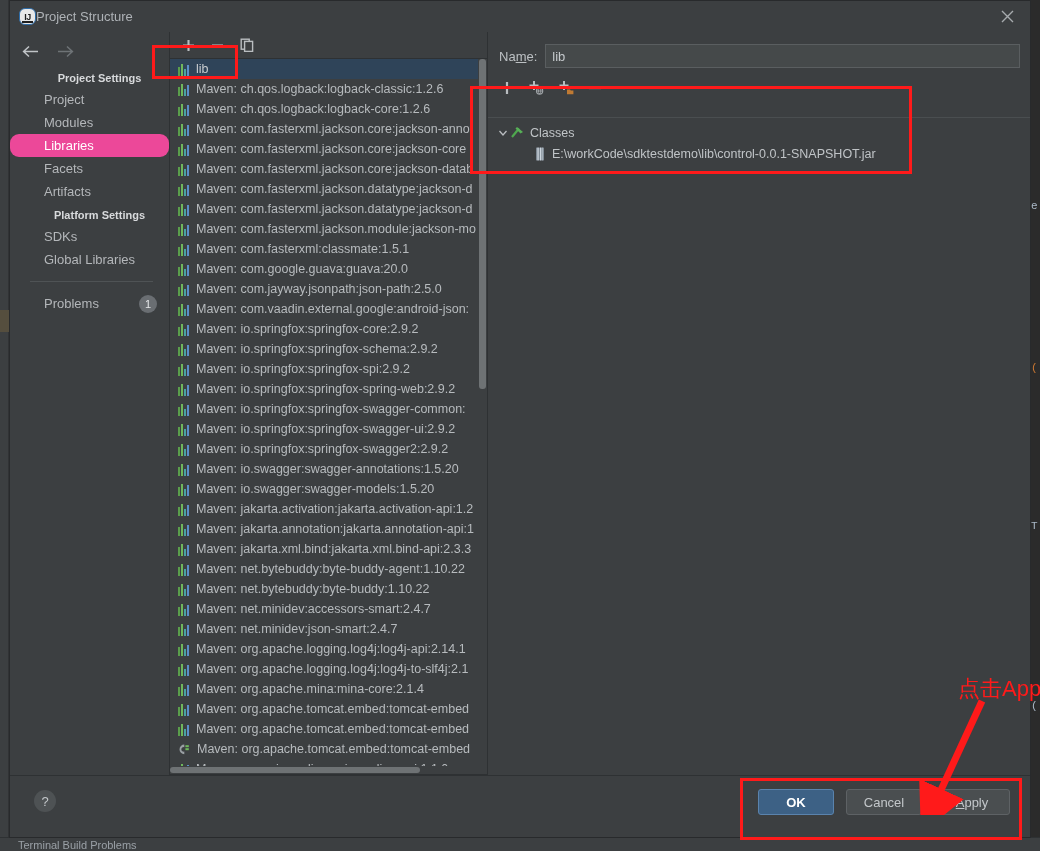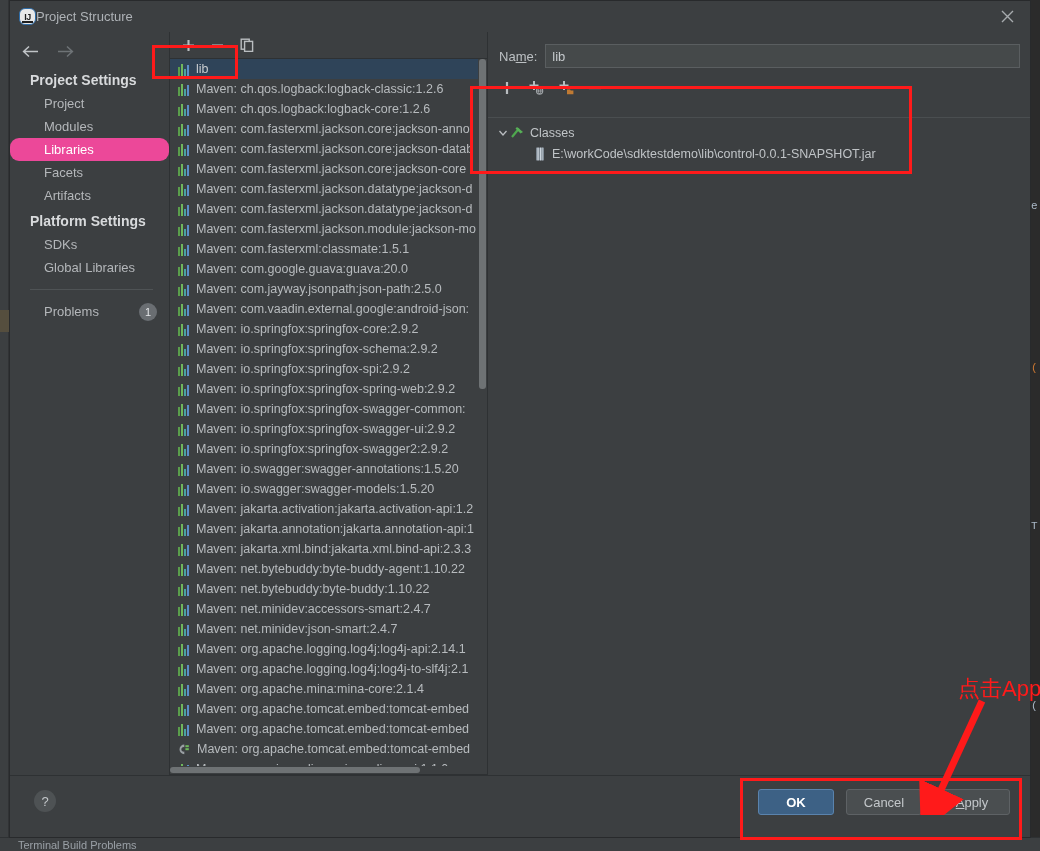--- a/index.html
+++ b/index.html
@@ -112,22 +112,23 @@
   }
   #nav-arrows {
     height: 30px;
     display: flex; align-items: center;
     padding-left: 12px; gap: 18px;
   }
   .nav-arrow { cursor: default; }
   .nav-arrow svg { display: block; }
 
   .nav-group-title {
-    font-size: 14px; font-weight: bold; color: #d8dadc;
+    font-size: 11px; font-weight: bold; color: #d8dadc;
     padding: 6px 0 4px 20px;
+    text-align: center;
   }
   .nav-item {
     font-size: 13px; color: #b4b7ba;
     height: 23px; line-height: 23px;
     padding-left: 34px;
     cursor: default; white-space: nowrap;
   }
   .nav-item.selected {
     background: #ec4899;
     color: #ffffff;
@@ -473,30 +474,30 @@
               </span>
               <span class="lib-label">Maven: com.fasterxml.jackson.core:jackson-annot</span>
             </div>
             <div class="lib-row">
               <span class="lib-icon">
                 <i class="g1"></i>
                 <i class="g2"></i>
                 <i class="g3"></i>
                 <i class="g4"></i>
               </span>
+              <span class="lib-label">Maven: com.fasterxml.jackson.core:jackson-core</span>
+            </div>
+            <div class="lib-row">
+              <span class="lib-icon">
+                <i class="g1"></i>
+                <i class="g2"></i>
+                <i class="g3"></i>
+                <i class="g4"></i>
+              </span>
               <span class="lib-label">Maven: com.fasterxml.jackson.core:jackson-datab</span>
-            </div>
-            <div class="lib-row">
-              <span class="lib-icon">
-                <i class="g1"></i>
-                <i class="g2"></i>
-                <i class="g3"></i>
-                <i class="g4"></i>
-              </span>
-              <span class="lib-label">Maven: com.fasterxml.jackson.core:jackson-core</span>
             </div>
             <div class="lib-row">
               <span class="lib-icon">
                 <i class="g1"></i>
                 <i class="g2"></i>
                 <i class="g3"></i>
                 <i class="g4"></i>
               </span>
               <span class="lib-label">Maven: com.fasterxml.jackson.datatype:jackson-d</span>
             </div>

